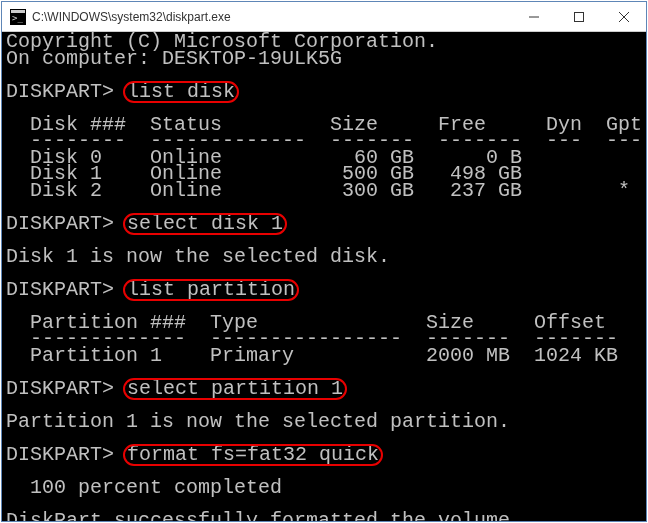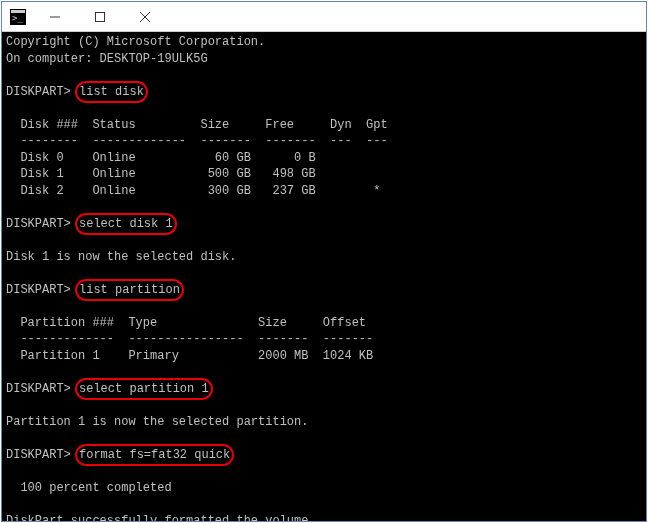--- a/index.html
+++ b/index.html
@@ -40,21 +40,21 @@
     display: flex;
     align-items: center;
     justify-content: center;
     font-size: 14px;
     color: #333;
     font-family: "Segoe UI", sans-serif;
   }
   .terminal {
     background: #000;
     color: #c0c0c0;
-    font-size: 12px;
+    font-size: 20px;
     line-height: 16.5px;
     padding: 2px 4px 2px 4px;
     font-family: Consolas, "Courier New", monospace;
     white-space: pre;
     height: calc(100% - 30px);
     overflow: hidden;
   }
   .hl {
     outline: 2px solid #e80000;
     outline-offset: 1px;
@@ -67,20 +67,21 @@
 </head>
 <body>
 
 <div class="window">
   <div class="titlebar">
     <svg class="app-icon" viewBox="0 0 16 16">
       <rect x="0" y="0" width="16" height="16" fill="#000"></rect>
       <rect x="1" y="1" width="14" height="3" fill="#ccc"></rect>
       <text x="2" y="12" font-size="9" fill="#ccc" font-family="monospace">&gt;_</text>
     </svg>
+    <span class="title-text">C:\WINDOWS\system32\diskpart.exe</span>
     <div class="win-controls">
       <div class="win-btn">
         <svg width="10" height="10" viewBox="0 0 10 10">
             <line x1="0" y1="5" x2="10" y2="5" stroke="#333" stroke-width="1"></line>
           </svg>
       </div>
       <div class="win-btn">
         <svg width="10" height="10" viewBox="0 0 10 10">
             <rect x="0.5" y="0.5" width="9" height="9" fill="none" stroke="#333" stroke-width="1"></rect>
           </svg>

